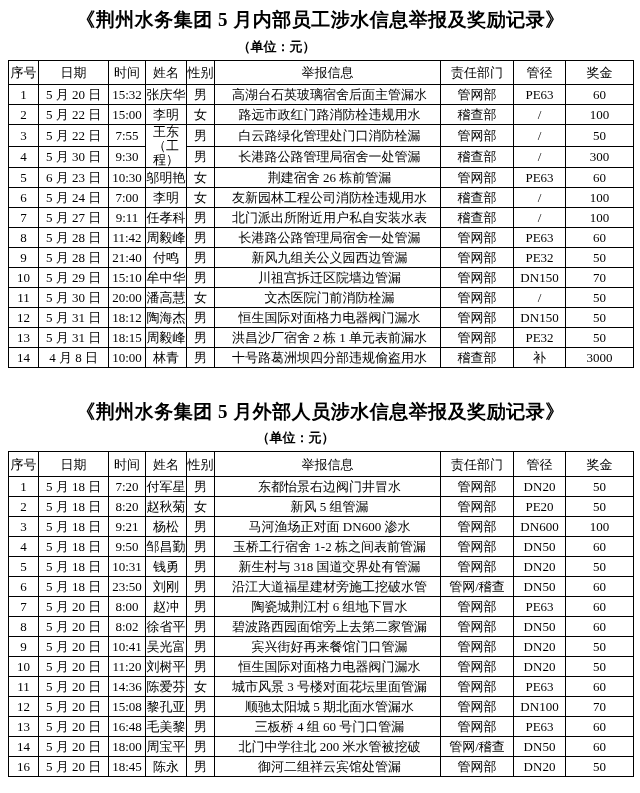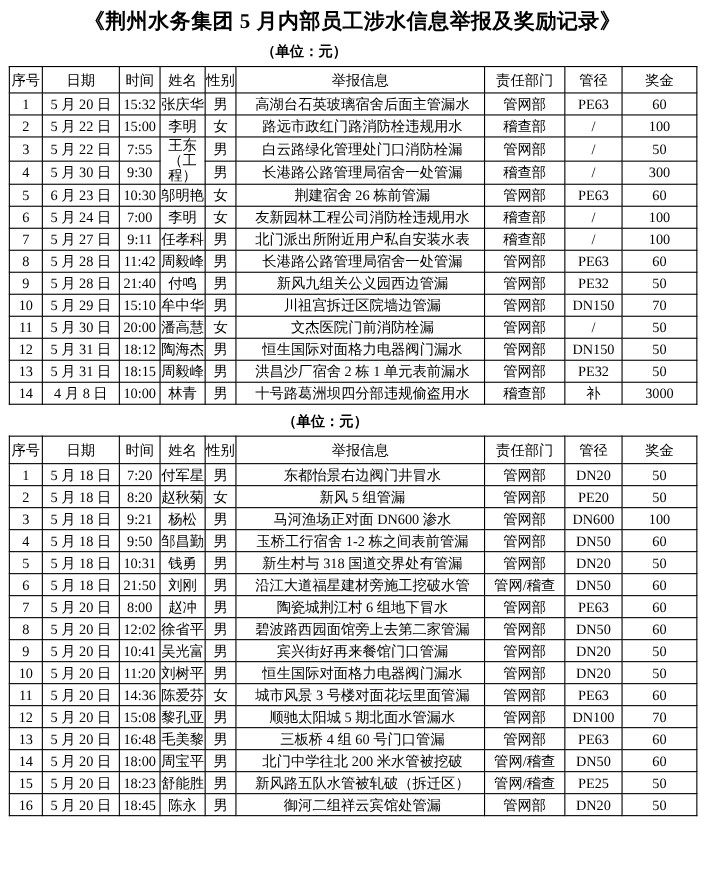--- a/index.html
+++ b/index.html
@@ -217,20 +217,21 @@
           <td class="col-name">林青</td>
           <td class="col-gender">男</td>
           <td class="col-info">十号路葛洲坝四分部违规偷盗用水</td>
           <td class="col-dept">稽查部</td>
           <td class="col-pipe">补</td>
           <td class="col-reward">3000</td>
         </tr>
       </tbody>
   </table>
 
+  <h1 class="doc-title title-2">《荆州水务集团 5 月外部人员涉水信息举报及奖励记录》</h1>
   <div class="unit-note unit-note-2">（单位：元）</div>
 
   <table class="tbl-2" id="table2">
     <colgroup>
       <col style="width:30px">
         <col style="width:70px">
         <col style="width:37px">
       <col style="width:41px">
         <col style="width:28px">
         <col style="width:226px">
@@ -303,21 +304,21 @@
           <td class="col-name">钱勇</td>
           <td class="col-gender">男</td>
           <td class="col-info">新生村与 318 国道交界处有管漏</td>
           <td class="col-dept">管网部</td>
           <td class="col-pipe">DN20</td>
           <td class="col-reward">50</td>
         </tr>
         <tr>
           <td class="col-no">6</td>
           <td class="col-date">5 月 18 日</td>
-          <td class="col-time">21:50</td>
+          <td class="col-time">23:50</td>
           <td class="col-name">刘刚</td>
           <td class="col-gender">男</td>
           <td class="col-info">沿江大道福星建材旁施工挖破水管</td>
           <td class="col-dept">管网/稽查</td>
           <td class="col-pipe">DN50</td>
           <td class="col-reward">60</td>
         </tr>
         <tr>
           <td class="col-no">7</td>
           <td class="col-date">5 月 20 日</td>
@@ -325,21 +326,21 @@
           <td class="col-name">赵冲</td>
           <td class="col-gender">男</td>
           <td class="col-info">陶瓷城荆江村 6 组地下冒水</td>
           <td class="col-dept">管网部</td>
           <td class="col-pipe">PE63</td>
           <td class="col-reward">60</td>
         </tr>
         <tr>
           <td class="col-no">8</td>
           <td class="col-date">5 月 20 日</td>
-          <td class="col-time">12:02</td>
+          <td class="col-time">8:02</td>
           <td class="col-name">徐省平</td>
           <td class="col-gender">男</td>
           <td class="col-info">碧波路西园面馆旁上去第二家管漏</td>
           <td class="col-dept">管网部</td>
           <td class="col-pipe">DN50</td>
           <td class="col-reward">60</td>
         </tr>
         <tr>
           <td class="col-no">9</td>
           <td class="col-date">5 月 20 日</td>
@@ -400,31 +401,20 @@
           <td class="col-date">5 月 20 日</td>
           <td class="col-time">18:00</td>
           <td class="col-name">周宝平</td>
           <td class="col-gender">男</td>
           <td class="col-info">北门中学往北 200 米水管被挖破</td>
           <td class="col-dept">管网/稽查</td>
           <td class="col-pipe">DN50</td>
           <td class="col-reward">60</td>
         </tr>
         <tr>
-          <td class="col-no">15</td>
-          <td class="col-date">5 月 20 日</td>
-          <td class="col-time">18:23</td>
-          <td class="col-name">舒能胜</td>
-          <td class="col-gender">男</td>
-          <td class="col-info">新风路五队水管被轧破（拆迁区）</td>
-          <td class="col-dept">管网/稽查</td>
-          <td class="col-pipe">PE25</td>
-          <td class="col-reward">50</td>
-        </tr>
-        <tr>
           <td class="col-no">16</td>
           <td class="col-date">5 月 20 日</td>
           <td class="col-time">18:45</td>
           <td class="col-name">陈永</td>
           <td class="col-gender">男</td>
           <td class="col-info">御河二组祥云宾馆处管漏</td>
           <td class="col-dept">管网部</td>
           <td class="col-pipe">DN20</td>
           <td class="col-reward">50</td>
         </tr>

